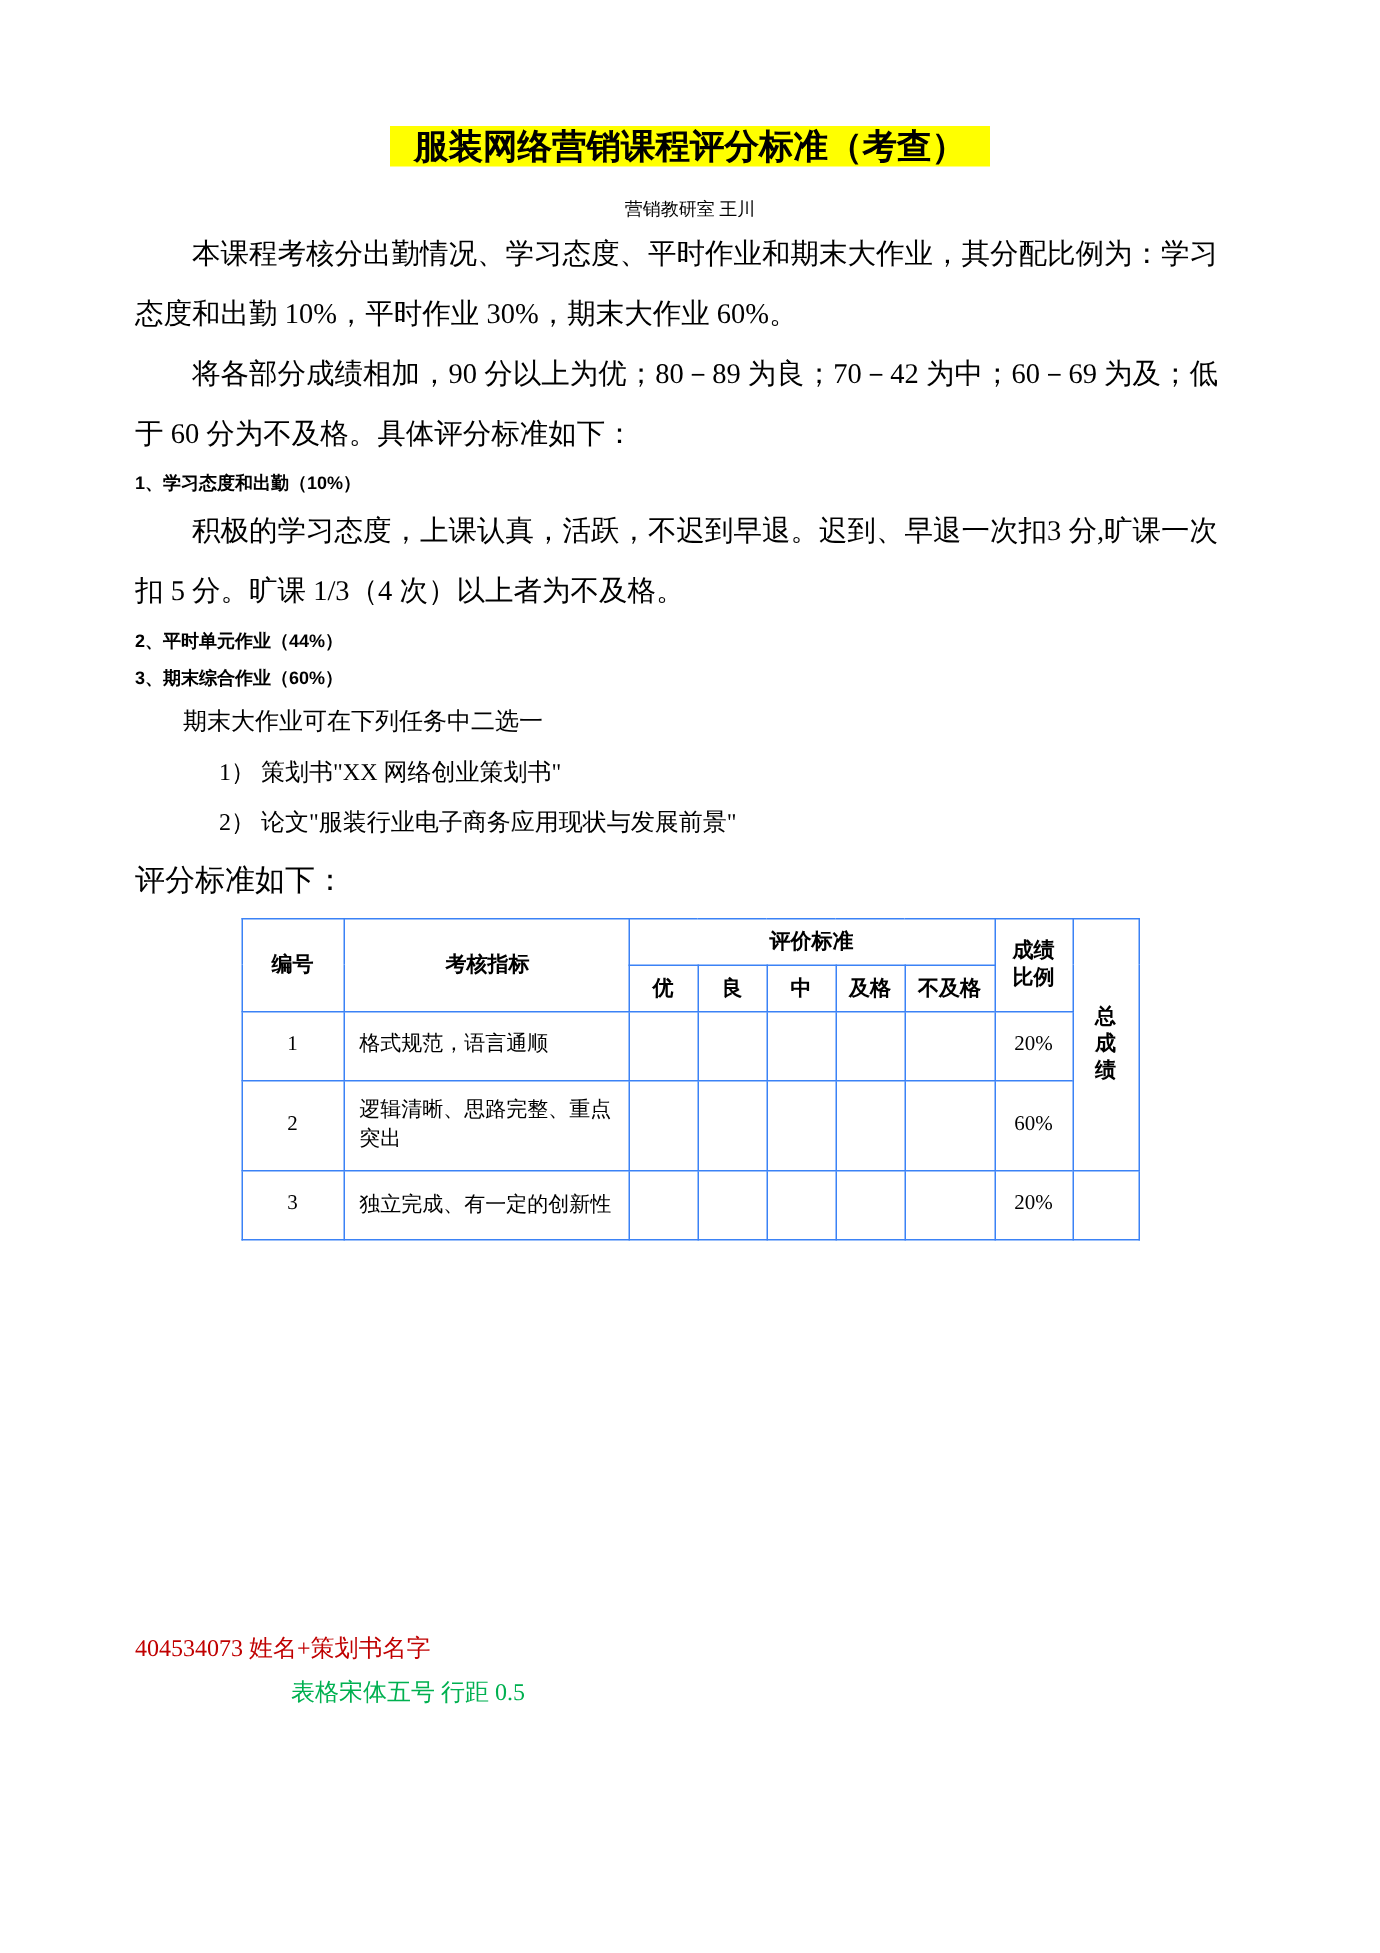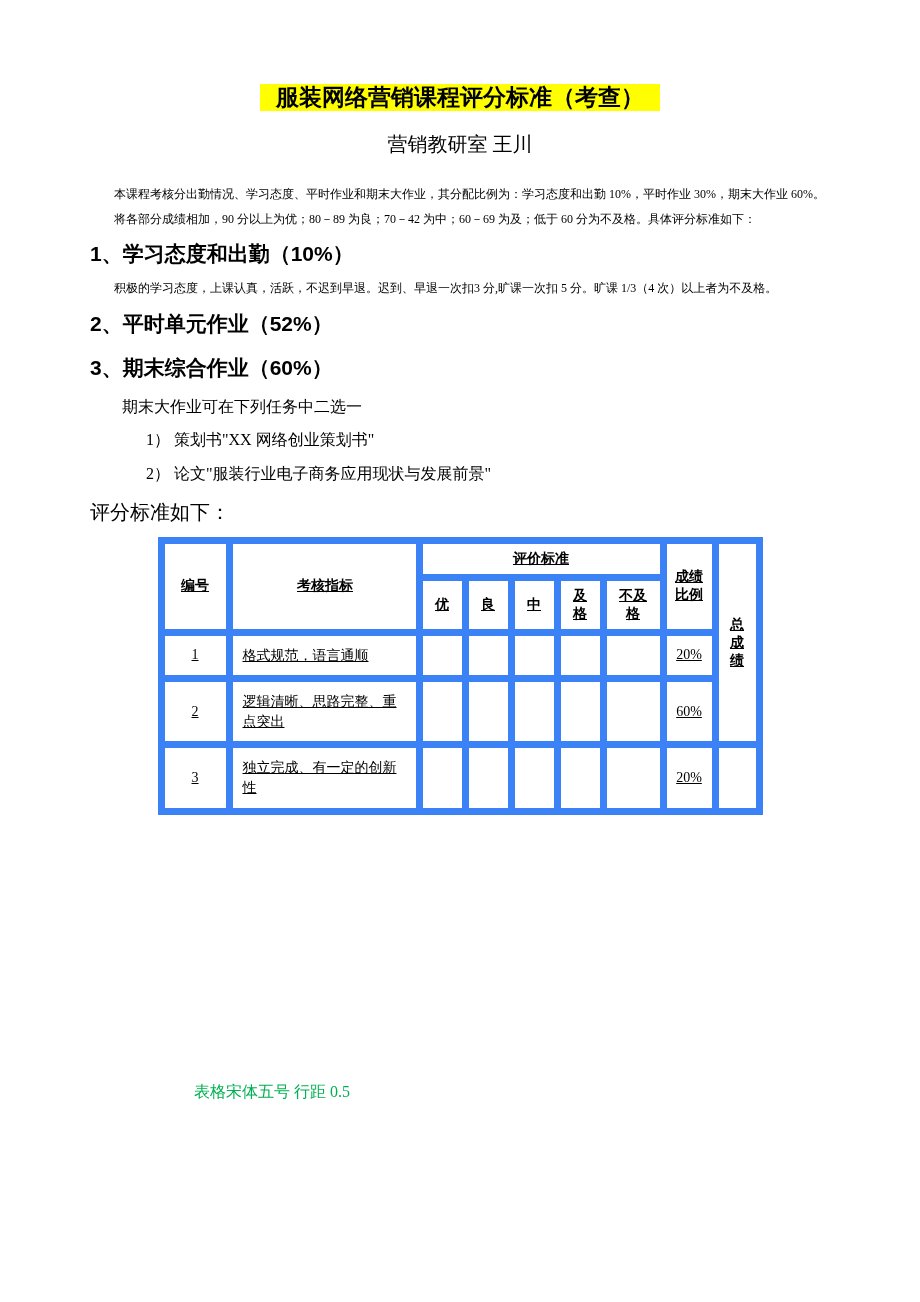--- a/index.html
+++ b/index.html
@@ -18,32 +18,32 @@
     }
     .title span {
       background: #ffff00;
       font-weight: bold;
       font-size: 23px;
       font-family: "SimSun", "宋体", serif;
       padding: 1px 16px;
     }
     .author {
       text-align: center;
-      font-size: 20px;
-      margin-bottom: 24px;
+      font-size: 12px;
+      margin-bottom: 2px;
     }
     .para {
       line-height: 2.1;
       text-indent: 2em;
-      font-size: 12px;
+      font-size: 19px;
       margin-bottom: 0;
     }
     .heading {
       font-weight: bold;
-      font-size: 21px;
+      font-size: 12px;
       line-height: 2.1;
       font-family: "SimHei", "黑体", sans-serif;
     }
     .para-noindent {
       line-height: 2.1;
       font-size: 16px;
       text-indent: 2em;
     }
     .list-item {
       line-height: 2.1;
@@ -53,25 +53,24 @@
     .label {
       line-height: 2.1;
       font-size: 20px;
     }
     table {
       border-collapse: collapse;
       margin: 4px auto 0 auto;
       font-size: 14px;
     }
     th, td {
-      border: 7px solid #3b82f6;
+      border: 1px solid #3b82f6;
       padding: 6px 8px;
       text-align: center;
       vertical-align: middle;
-      text-decoration: underline;
     }
     .col-num { width: 68px; }
     .col-metric { width: 190px; text-align: left; padding-left: 10px; }
     .col-grade { width: 46px; }
     .col-fail { width: 60px; }
     .col-ratio { width: 52px; }
     .col-total { width: 44px; }
     td.metric-cell { text-align: left; padding: 10px 10px; line-height: 1.4; }
     td.num-cell { height: 46px; }
     .footer {
@@ -101,21 +100,21 @@
 </div>
 
 <div class="author">营销教研室 王川</div>
 
 <div class="para">本课程考核分出勤情况、学习态度、平时作业和期末大作业，其分配比例为：学习态度和出勤 10%，平时作业 30%，期末大作业 60%。</div>
 <div class="para">将各部分成绩相加，90 分以上为优；80－89 为良；70－42 为中；60－69 为及；低于 60 分为不及格。具体评分标准如下：</div>
 
 <div class="heading">1、学习态度和出勤（10%）</div>
 <div class="para">积极的学习态度，上课认真，活跃，不迟到早退。迟到、早退一次扣3 分,旷课一次扣 5 分。旷课 1/3（4 次）以上者为不及格。</div>
 
-<div class="heading">2、平时单元作业（52%）</div>
+<div class="heading">2、平时单元作业（44%）</div>
 <div class="heading">3、期末综合作业（60%）</div>
 
 <div class="para-noindent">期末大作业可在下列任务中二选一</div>
 <div class="list-item">1） 策划书"XX 网络创业策划书"</div>
 <div class="list-item">2） 论文"服装行业电子商务应用现状与发展前景"</div>
 
 <div class="label">评分标准如下：</div>
 
 <table>
   <tbody>
@@ -161,14 +160,15 @@
     <td></td>
     <td></td>
     <td></td>
     <td>20%</td>
     <td></td>
   </tr>
 </tbody>
   </table>
 
 <div class="footer">
+  <div class="red-text">404534073 姓名+策划书名字</div>
   <div class="green-text green-indent">表格宋体五号 行距 0.5</div>
 </div>
 
 </body></html>

